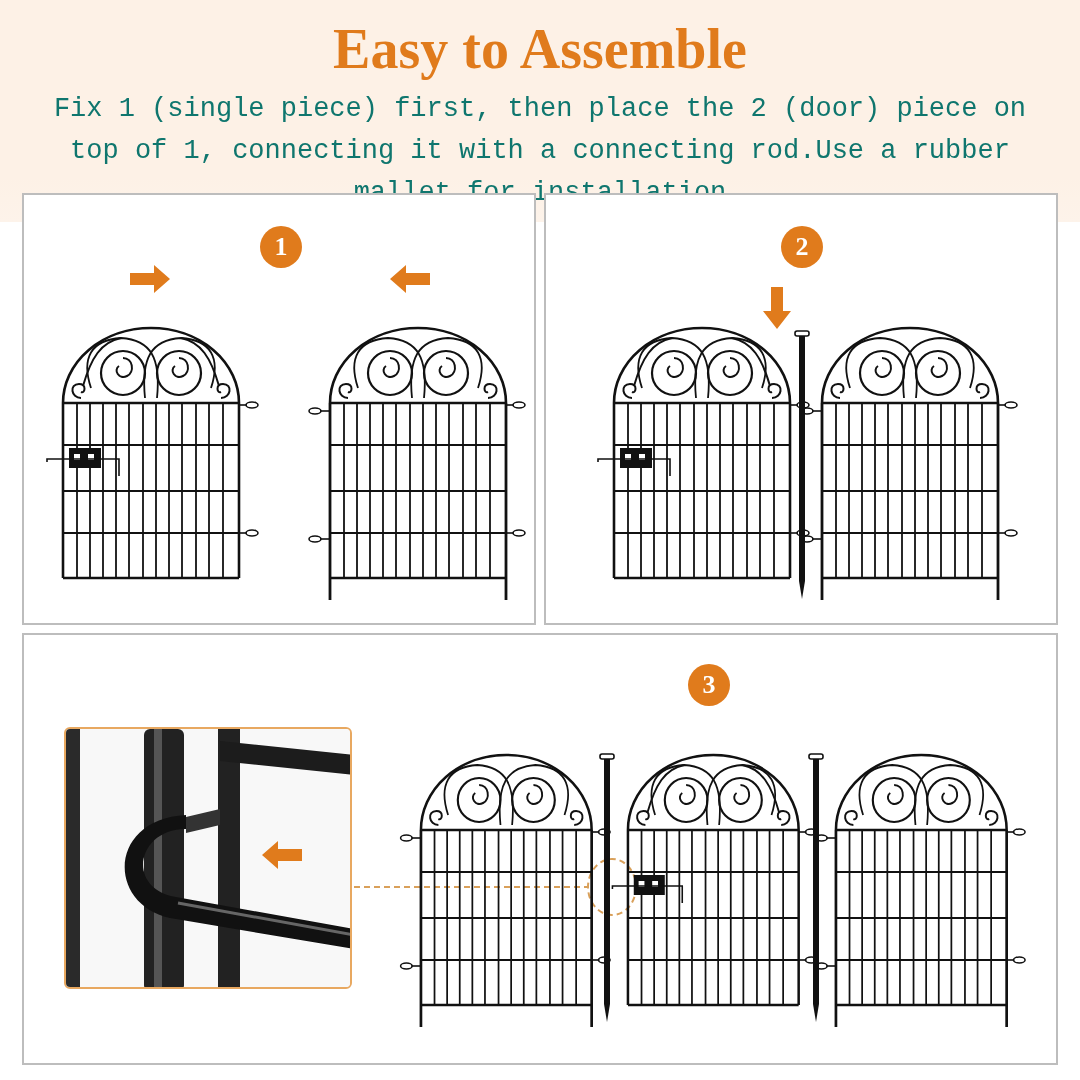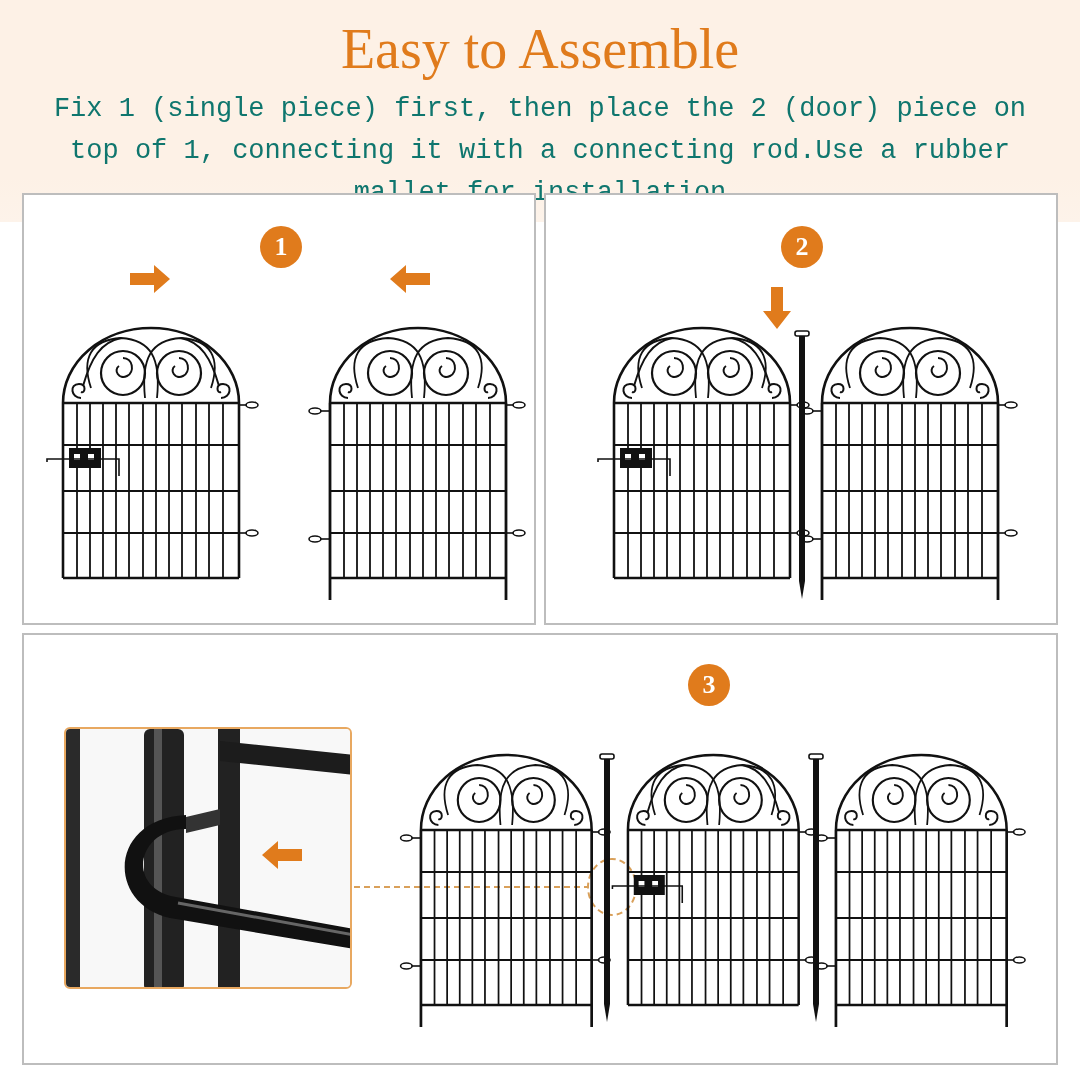--- a/index.html
+++ b/index.html
@@ -1,18 +1,18 @@
 <!DOCTYPE html>
 <html><head>
 <meta charset="utf-8">
 <style>
   html, body { margin:0; padding:0; }
   body { width:1080px; height:1080px; position:relative; background:#ffffff; overflow:hidden; font-family:"Liberation Serif", serif; }
   .header-band { position:absolute; left:0; top:0; width:1080px; height:222px; background:linear-gradient(180deg,#fdf1e6 0%,#fdf1e6 80%,#fdf3ea 100%); }
-  .title { position:absolute; left:0; top:14px; width:1080px; text-align:center; font-family:"Liberation Serif", serif; font-weight:normal; font-size:56px; color:#e07b1c; letter-spacing:0px; line-height:70px; }
+  .title { position:absolute; left:0; top:14px; width:1080px; text-align:center; font-family:"Liberation Serif", serif; font-weight:bold; font-size:56px; color:#e07b1c; letter-spacing:0px; line-height:70px; }
   .subtitle { position:absolute; left:40px; top:88px; width:1000px; text-align:center; font-family:Liberation Mono, monospace; font-size:27px; color:#0f766e; line-height:42px; }
   .panel { position:absolute; background:#ffffff; border:2px solid #bdbdbd; box-sizing:border-box; }
   #panel1 { left:22px; top:193px; width:514px; height:432px; }
   #panel2 { left:544px; top:193px; width:514px; height:432px; }
   #panel3 { left:22px; top:633px; width:1036px; height:432px; }
   .badge { position:absolute; width:42px; height:42px; border-radius:50%; background:#e07b1c; color:#fff; font-family:"Liberation Serif", serif; font-weight:bold; font-size:26px; line-height:42px; text-align:center; }
   svg { position:absolute; left:0; top:0; }
   .inset { position:absolute; left:40px; top:92px; width:288px; height:262px; border:2px solid #e8a860; border-radius:6px; box-sizing:border-box; overflow:hidden; background:#f7f7f7; }
 </style>
 </head>

